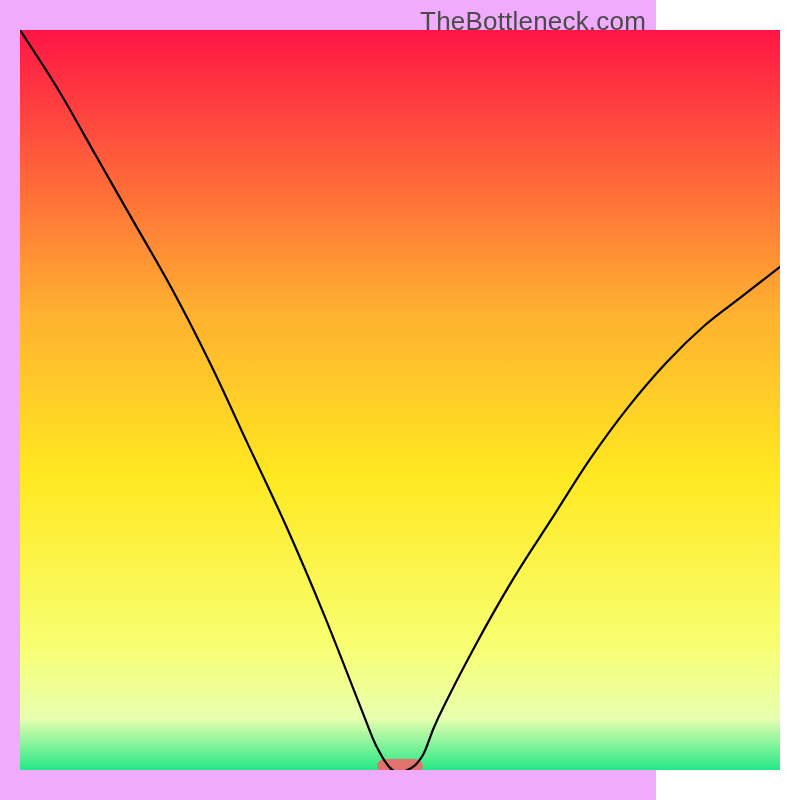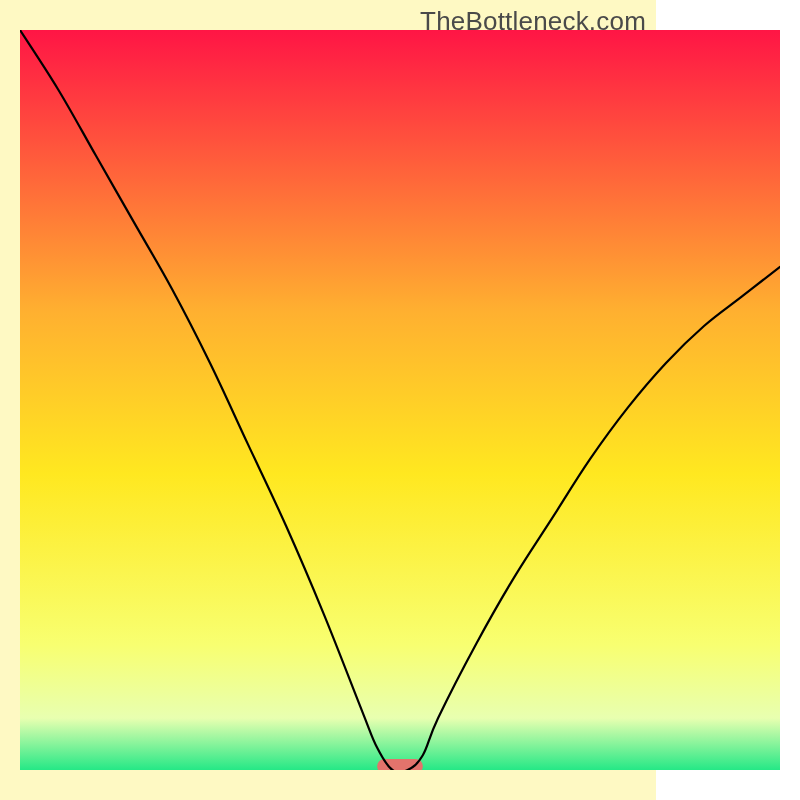--- a/index.html
+++ b/index.html
@@ -8,21 +8,21 @@
     width: 800px;
     height: 800px;
     overflow: hidden;
     background: #fff;
     font-family: Arial, Helvetica, sans-serif;
   }
   .frame {
     position: relative;
     width: 656px;
     height: 800px;
-    background: #fef9c3;
+    background: #f0abfc;
     box-sizing: border-box;
   }
   .watermark {
     position: absolute;
     top: 6px;
     right: 10px;
     color: #4a4a4a;
     font-size: 26px;
     font-weight: 500;
     letter-spacing: 0.2px;

